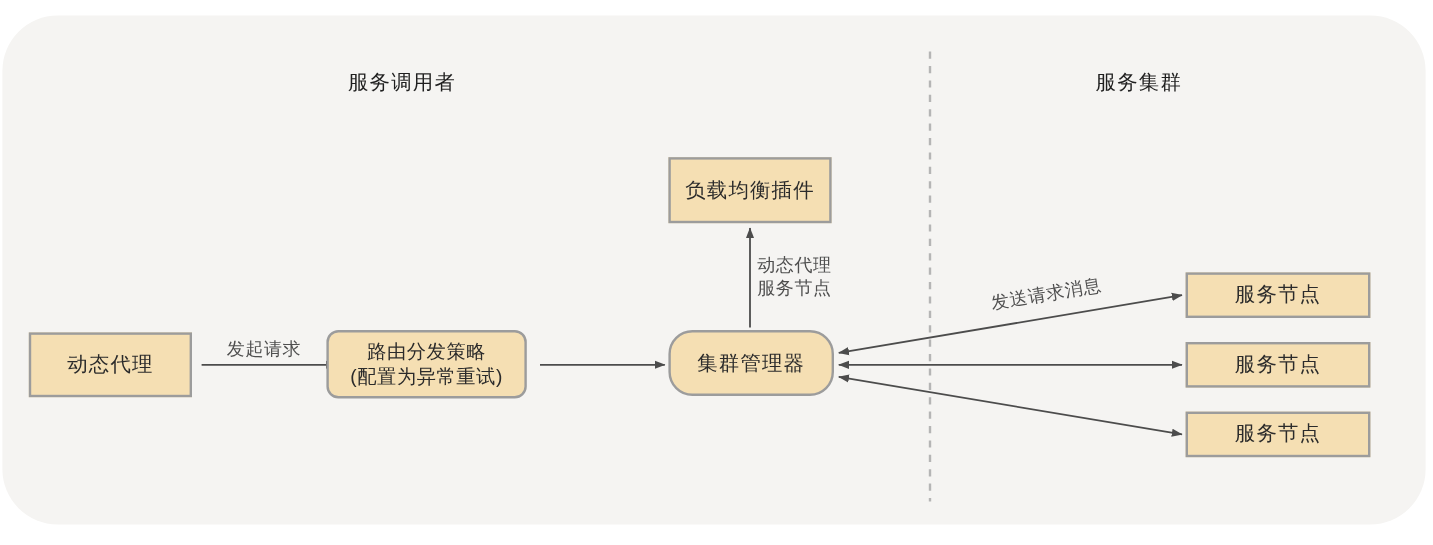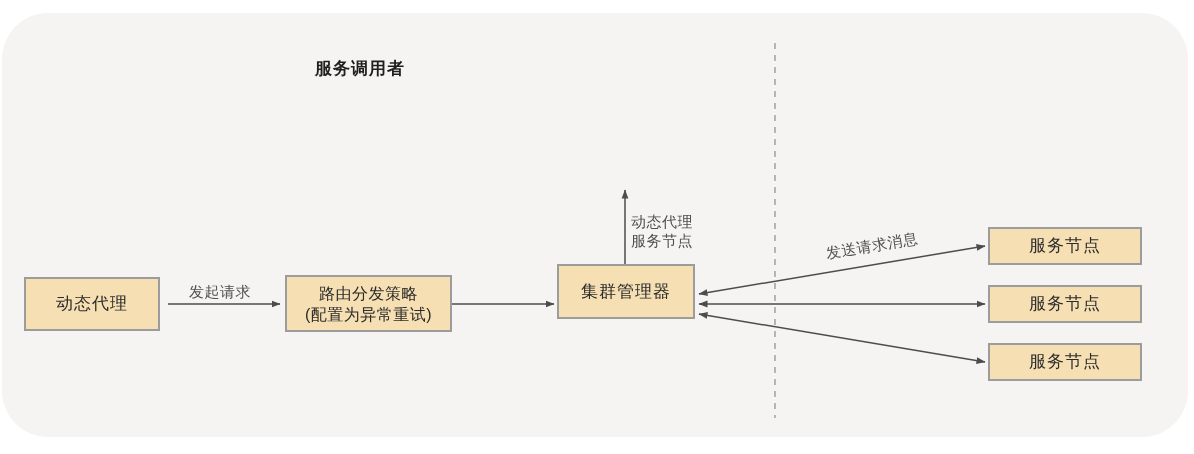--- a/index.html
+++ b/index.html
@@ -30,24 +30,24 @@
     color: #2b2b2b;
     font-size: 17px;
     letter-spacing: 1px;
     text-align: center;
     line-height: 22px;
   }
   .node.small-line { font-size: 16px; letter-spacing: 0.5px; line-height: 21px; }
   .section-title {
     position: absolute;
     font-size: 17px;
-    font-weight: bold;
+    font-weight: normal;
     color: #1f1f1f;
     letter-spacing: 1px;
-    text-align: center;
+    text-align: left;
     width: 140px;
   }
   .edge-label {
     position: absolute;
     font-size: 15px;
     color: #4f4f4f;
     letter-spacing: 0.5px;
     white-space: nowrap;
     line-height: 19px;
   }
@@ -80,34 +80,38 @@
 
     <line x1="699" y1="294" x2="985" y2="246" stroke="#4c4c4c" stroke-width="1.5" marker-start="url(#arrow)" marker-end="url(#arrow)"></line>
 
     <line x1="699" y1="304" x2="985" y2="304" stroke="#4c4c4c" stroke-width="1.5" marker-start="url(#arrow)" marker-end="url(#arrow)"></line>
 
     <line x1="699" y1="314" x2="985" y2="362" stroke="#4c4c4c" stroke-width="1.5" marker-start="url(#arrow)" marker-end="url(#arrow)"></line>
   </svg>
 
   <div class="section-title" style="left:290px; top:57px;">服务调用者</div>
 
+  <div class="section-title" style="left:913px; top:57px;">服务集群</div>
 
   <div class="node" style="left:24px; top:277px; width:136px; height:54px;">
     <span>动态代理</span>
   </div>
 
-  <div class="node small-line" style="left:285px; top:275px; width:167px; height:57px;">
+  <div class="node small-line" style="left:272px; top:275px; width:167px; height:57px;border-radius:10px;">
     <span>路由分发策略</span>
     <span>(配置为异常重试)</span>
   </div>
 
-  <div class="node" style="left:557px; top:264px; width:138px; height:55px;">
+  <div class="node" style="left:557px; top:275px; width:138px; height:55px;border-radius:20px;">
     <span>集群管理器</span>
   </div>
 
+  <div class="node" style="left:557px; top:131px; width:136px; height:55px;">
+    <span>负载均衡插件</span>
+  </div>
 
   <div class="node" style="left:988px; top:227px; width:154px; height:38px;">
     <span>服务节点</span>
   </div>
 
   <div class="node" style="left:988px; top:285px; width:154px; height:38px;">
     <span>服务节点</span>
   </div>
 
   <div class="node" style="left:988px; top:343px; width:154px; height:38px;">

